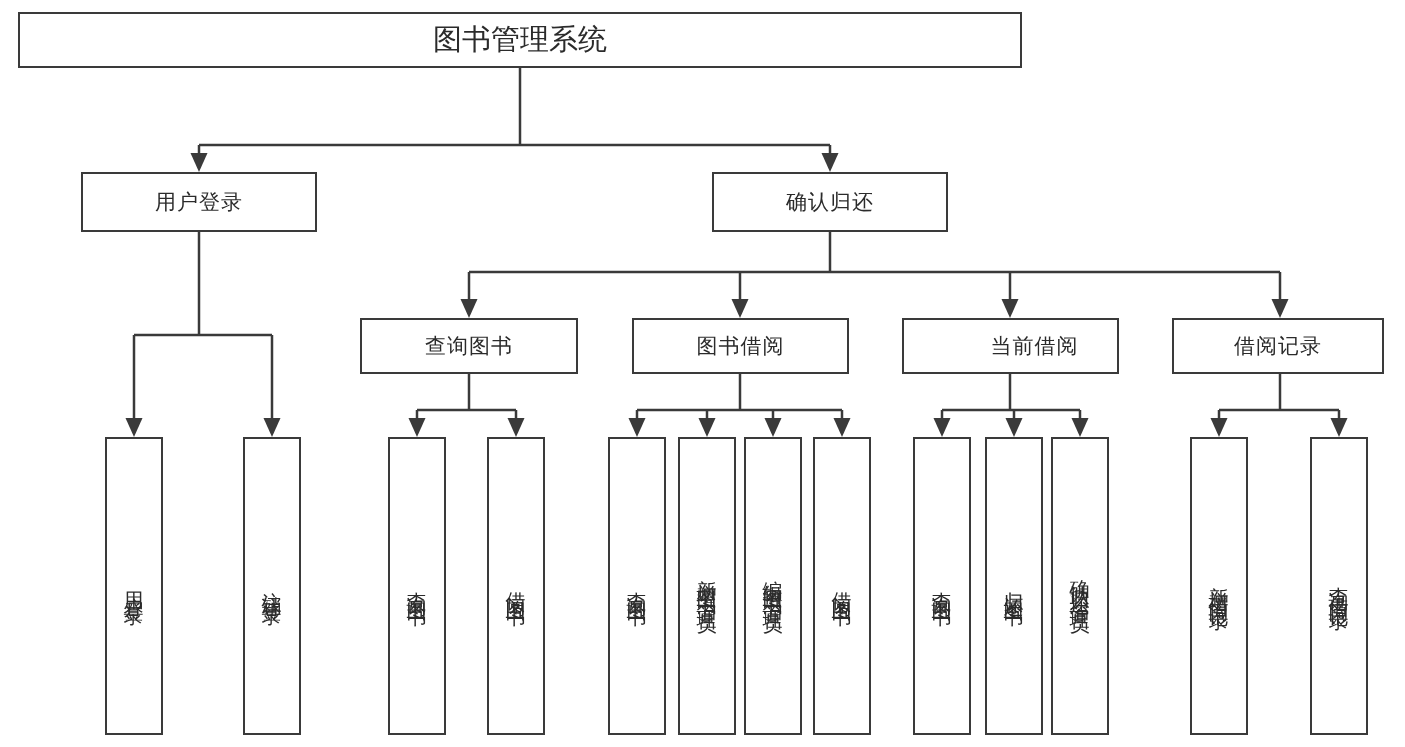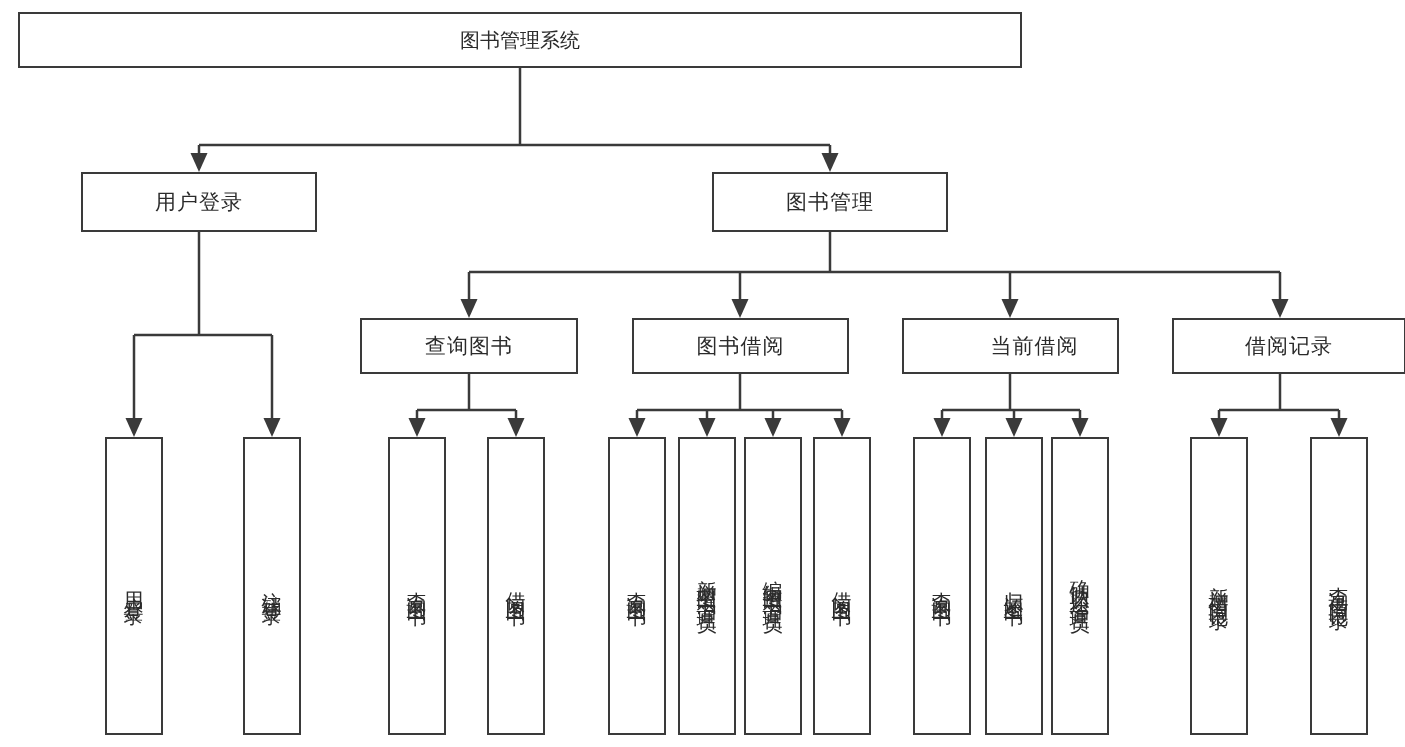--- a/index.html
+++ b/index.html
@@ -33,21 +33,21 @@
     align-items: center;
     justify-content: center;
     color: #2b2b2b;
   }
   .node.h {
     font-size: 21px;
     letter-spacing: 1px;
     line-height: 1.1;
   }
   .node.root {
-    font-size: 20px;
+    font-size: 29px;
   }
   .node.leaf {
     font-size: 20px;
     padding: 8px 0;
     align-items: center;
   }
   .vtext {
     writing-mode: vertical-rl;
     text-orientation: upright;
     letter-spacing: 5px;
@@ -124,32 +124,32 @@
     </svg>
 
   <div id="nodes-layer">
       <div class="node root" style="left: 18px; top: 12px; width: 1004px; height: 56px;">
         <span>图书管理系统</span>
       </div>
       <div class="node h" style="left: 81px; top: 172px; width: 236px; height: 60px;">
         <span>用户登录</span>
       </div>
       <div class="node h" style="left: 712px; top: 172px; width: 236px; height: 60px;">
-        <span>图书管理</span>
+        <span>确认归还</span>
       </div>
       <div class="node h" style="left: 360px; top: 318px; width: 218px; height: 56px;">
         <span>查询图书</span>
       </div>
       <div class="node h" style="left: 632px; top: 318px; width: 217px; height: 56px;">
         <span>图书借阅</span>
       </div>
       <div class="node h" style="left: 902px; top: 318px; width: 217px; height: 56px; padding-left: 48px;">
         <span>当前借阅</span>
       </div>
-      <div class="node h" style="left: 1172px; top: 318px; width: 234px; height: 56px;">
+      <div class="node h" style="left: 1172px; top: 318px; width: 212px; height: 56px;">
         <span>借阅记录</span>
       </div>
       <div class="node leaf" style="left: 105px; top: 437px; width: 58px; height: 298px;">
         <span class="vtext">用户登录</span>
       </div>
       <div class="node leaf" style="left: 243px; top: 437px; width: 58px; height: 298px;">
         <span class="vtext">注销登录</span>
       </div>
       <div class="node leaf" style="left: 388px; top: 437px; width: 58px; height: 298px;">
         <span class="vtext">查询图书</span>

